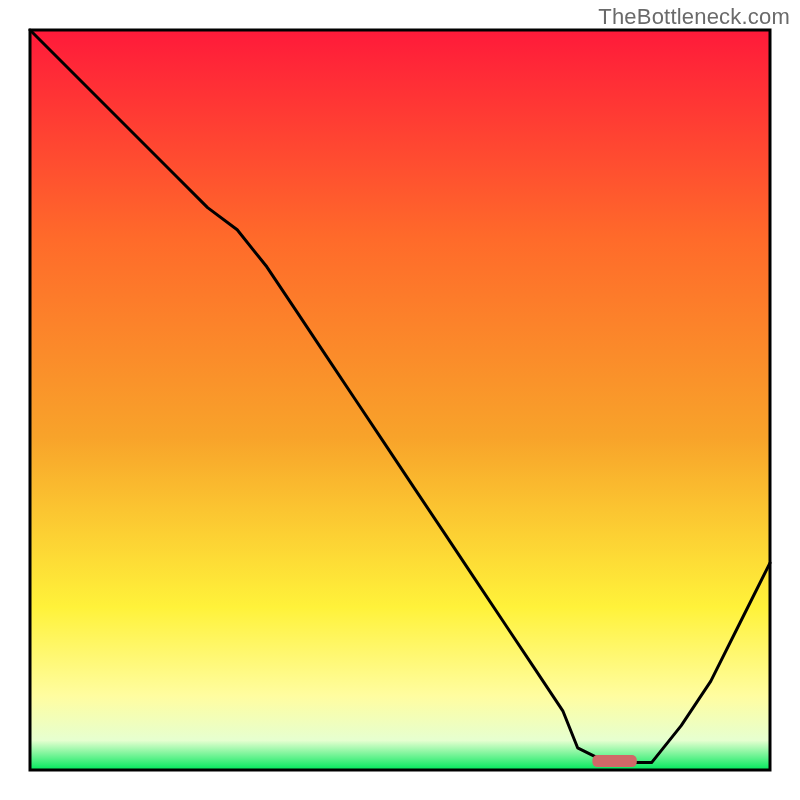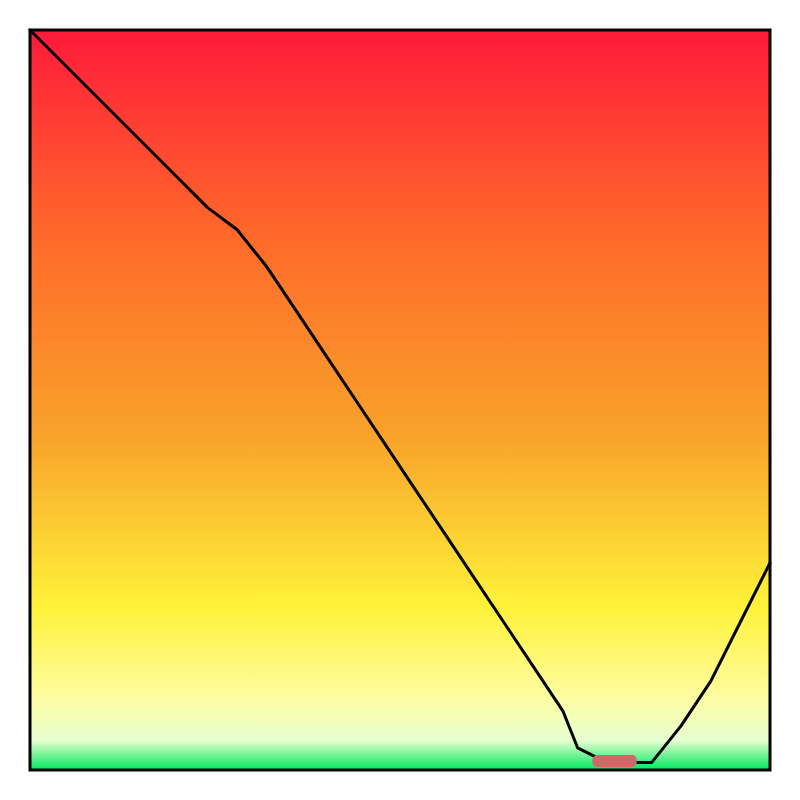--- a/index.html
+++ b/index.html
@@ -23,20 +23,21 @@
     font-size: 22px;
     font-weight: 500;
     letter-spacing: 0.2px;
   }
   svg { display: block; }
 </style>
 </head>
 <body>
 
 <div class="container">
+  <div class="watermark">TheBottleneck.com</div>
 
   <svg width="800" height="800" viewBox="0 0 800 800">
     <defs>
       <linearGradient id="bg-grad" x1="0" y1="0" x2="0" y2="1">
         <stop id="g0" offset="0%" stop-color="#ff1a3a"></stop>
         <stop id="g1" offset="28%" stop-color="#ff6a2a"></stop>
         <stop id="g2" offset="55%" stop-color="#f8a32a"></stop>
         <stop id="g3" offset="78%" stop-color="#fff23a"></stop>
         <stop id="g4" offset="90%" stop-color="#fffda0"></stop>
         <stop id="g5" offset="96%" stop-color="#e6ffd0"></stop>

